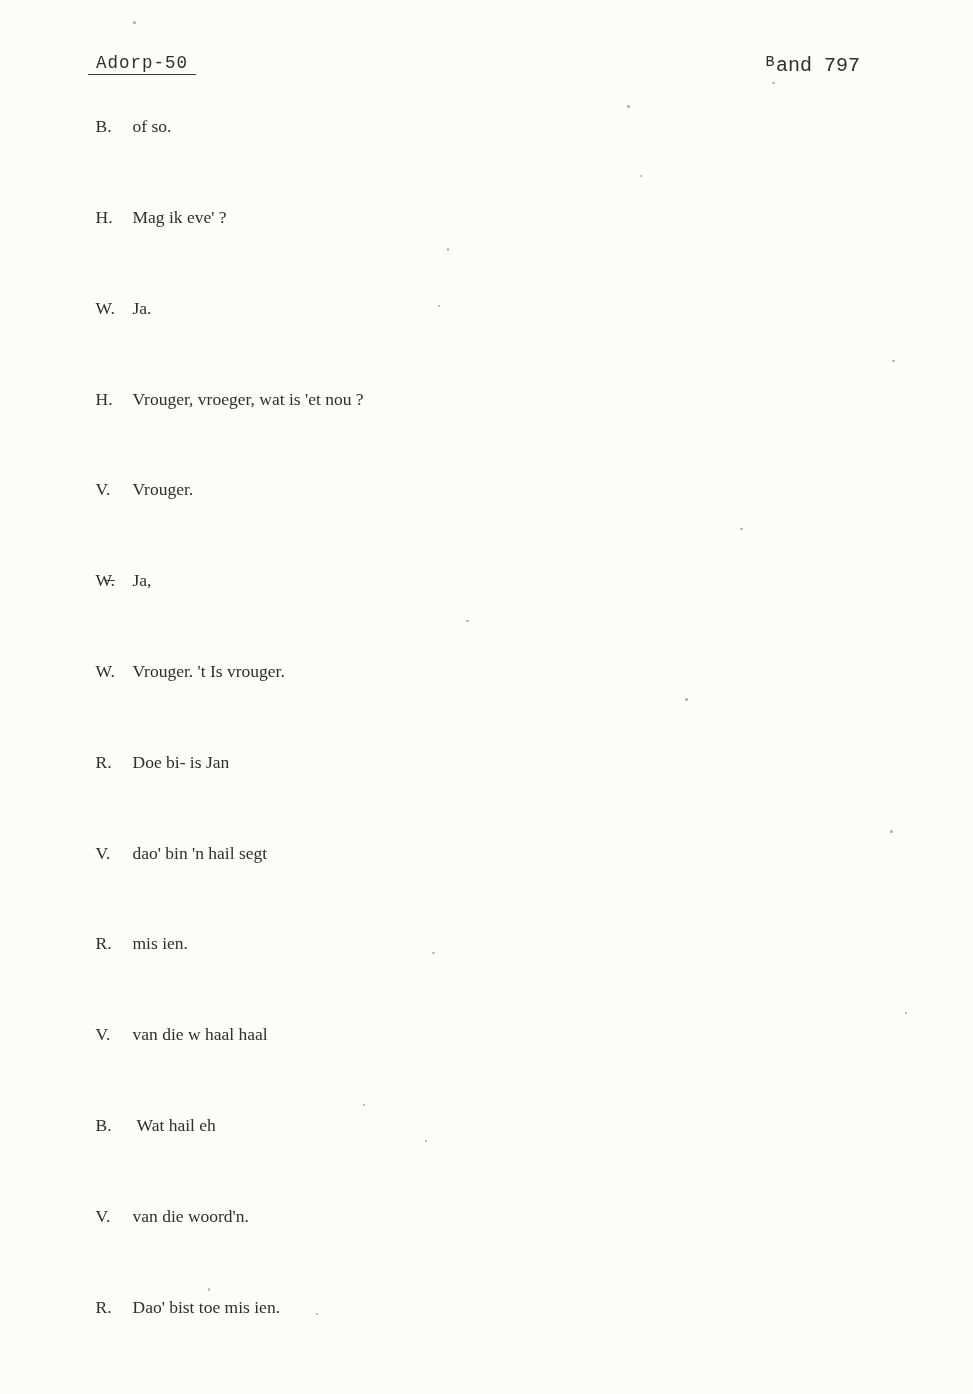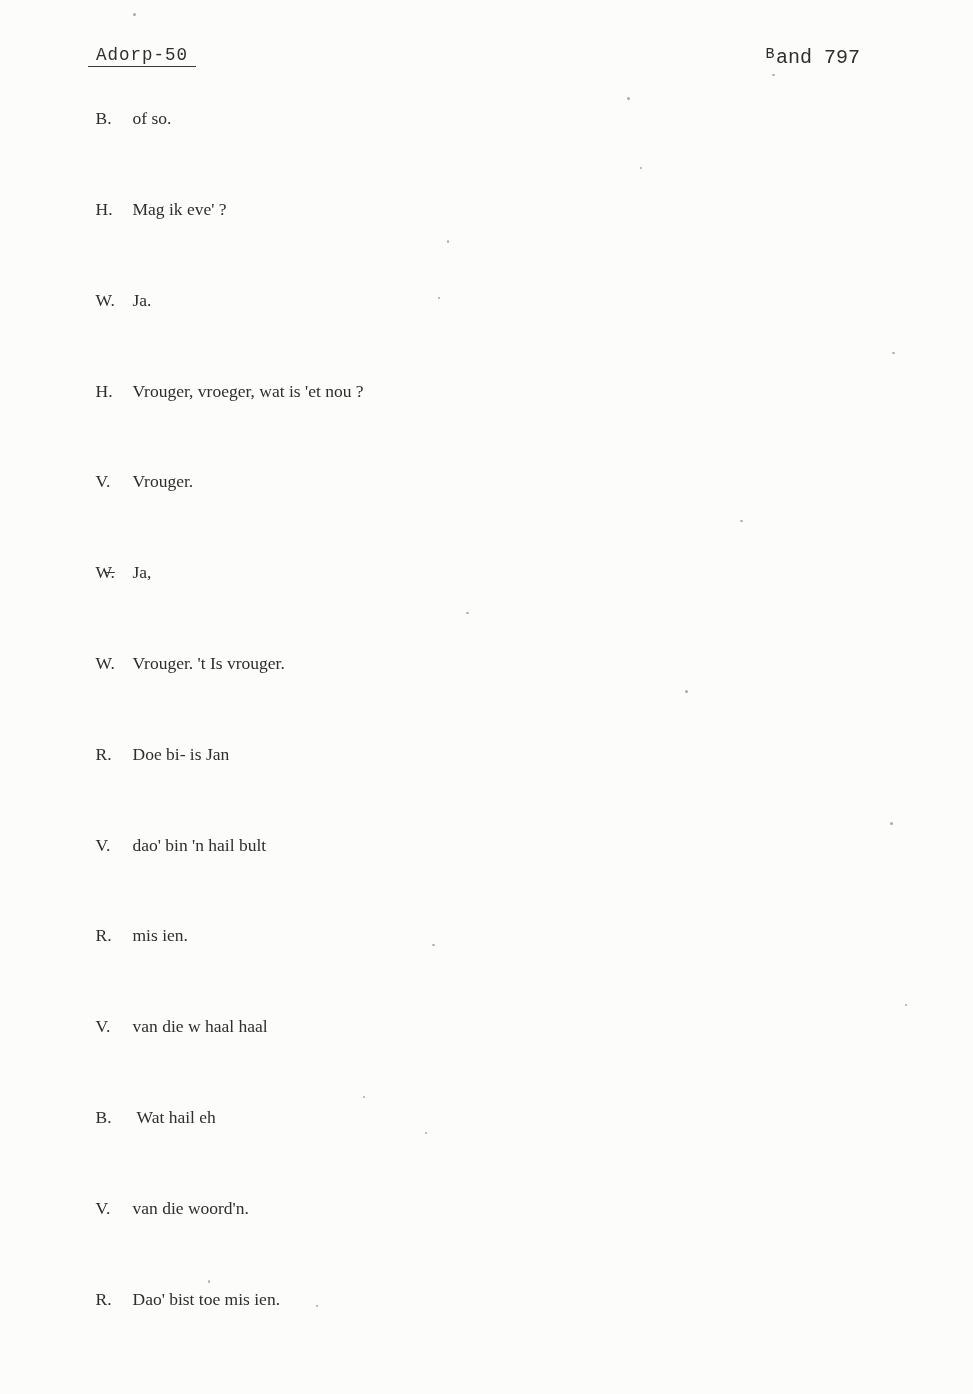--- a/index.html
+++ b/index.html
@@ -11,20 +11,21 @@
     height: 1394px;
     position: relative;
     background: #fcfcfb;
     font-family: "Liberation Mono", "DejaVu Sans Mono", monospace;
     color: #2f2e2c;
     overflow: hidden;
   }
   .page {
     position: absolute;
     inset: 0;
+    margin-top: 8px;
   }
   .doc-title {
     position: absolute;
     left: 88px;
     top: 45px;
     font-size: 17.5px;
     letter-spacing: 1px;
     padding: 0 8px 1px 8px;
     border-bottom: 1.7px solid #3a3935;
     white-space: pre;
@@ -97,21 +98,21 @@
 
   <div class="line">
     <span class="speaker">W.</span><span class="utterance">Vrouger. 't Is vrouger.</span>
   </div>
 
   <div class="line">
     <span class="speaker">R.</span><span class="utterance">Doe bi- is Jan</span>
   </div>
 
   <div class="line">
-    <span class="speaker">V.</span><span class="utterance">dao' bin 'n hail bult</span>
+    <span class="speaker">V.</span><span class="utterance">dao' bin 'n hail segt</span>
   </div>
 
   <div class="line">
     <span class="speaker">R.</span><span class="utterance">mis ien.</span>
   </div>
 
   <div class="line">
     <span class="speaker">V.</span><span class="utterance">van die w haal haal</span>
   </div>
 

